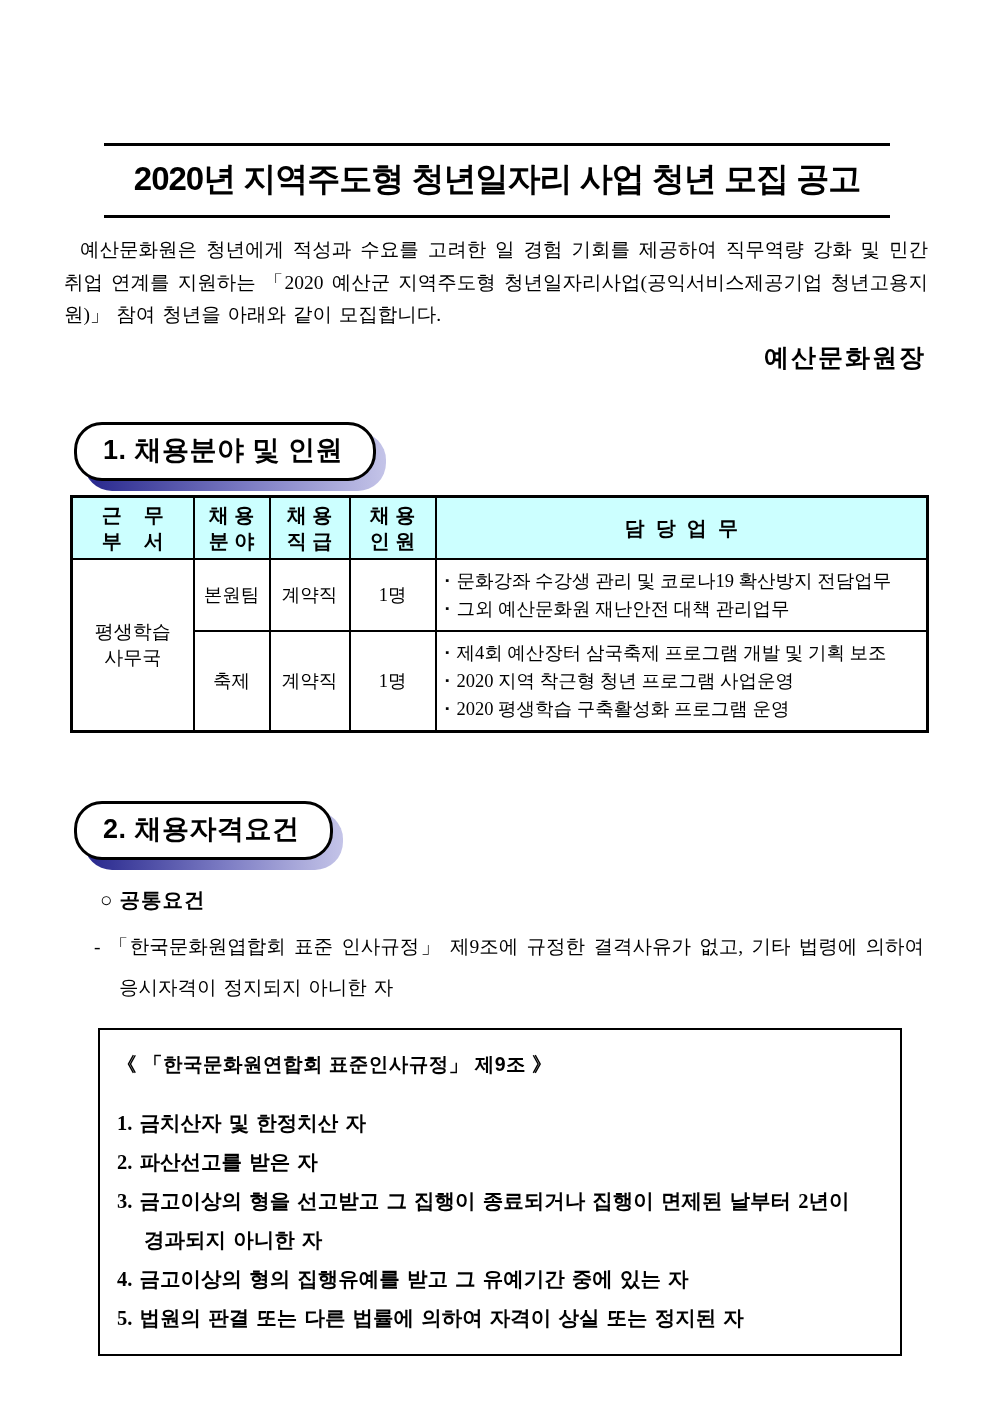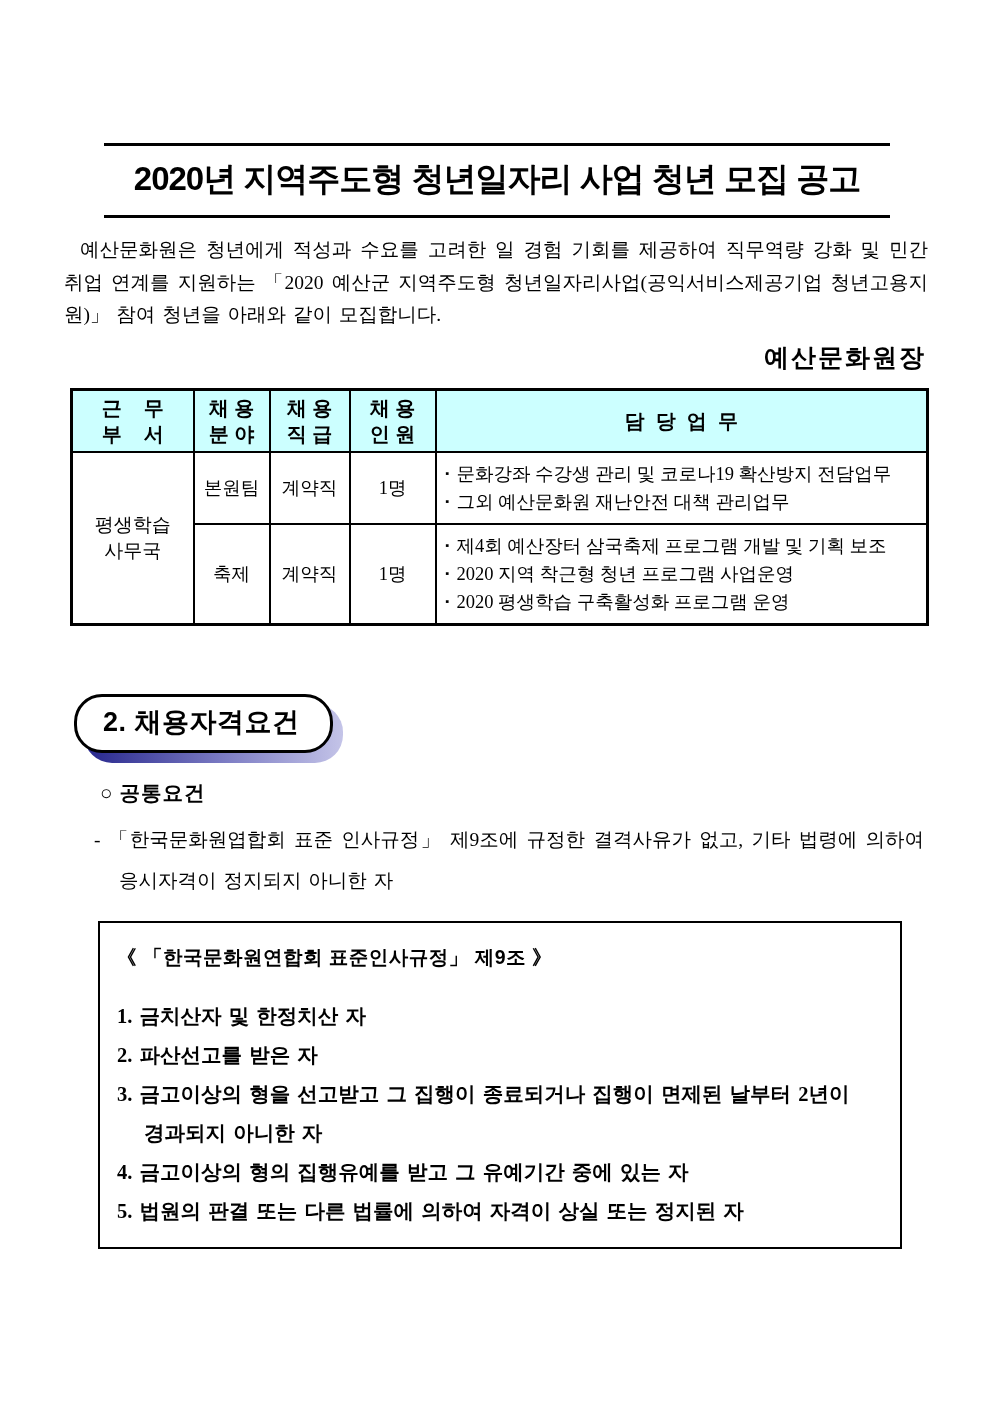--- a/index.html
+++ b/index.html
@@ -158,20 +158,26 @@
   <div class="title-block">
     <div class="title-rule"></div>
     <h1 class="doc-title">2020년 지역주도형 청년일자리 사업 청년 모집 공고</h1>
     <div class="title-rule"></div>
   </div>
 
   <p class="intro">예산문화원은 청년에게 적성과 수요를 고려한 일 경험 기회를 제공하여 직무역량 강화 및 민간 취업 연계를 지원하는 「2020 예산군 지역주도형 청년일자리사업(공익서비스제공기업 청년고용지원)」 참여 청년을 아래와 같이 모집합니다.</p>
 
   <div class="signer-line">예산문화원장</div>
 
+  <div class="badge-row first">
+    <div class="badge">
+      <div class="badge-shadow"></div>
+      <div class="badge-pill">1. 채용분야 및 인원</div>
+    </div>
+  </div>
 
   <table class="recruit-table">
     <colgroup>
       <col style="width:122px">
         <col style="width:76px">
         <col style="width:80px">
         <col style="width:86px">
         <col style="width:492px">
     </colgroup>
     <thead>

